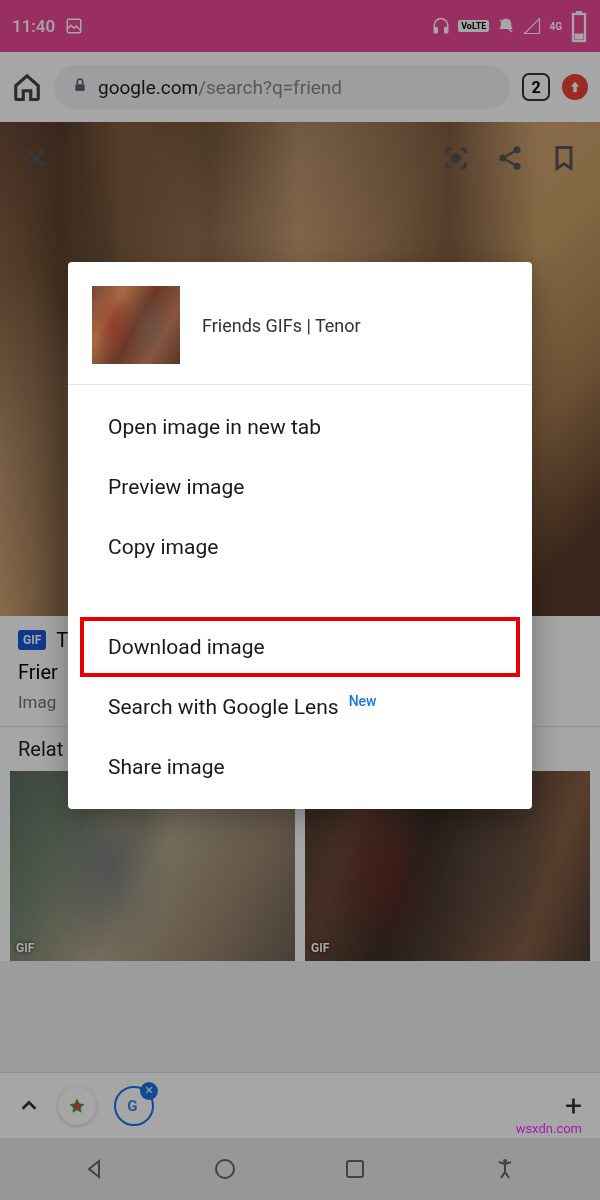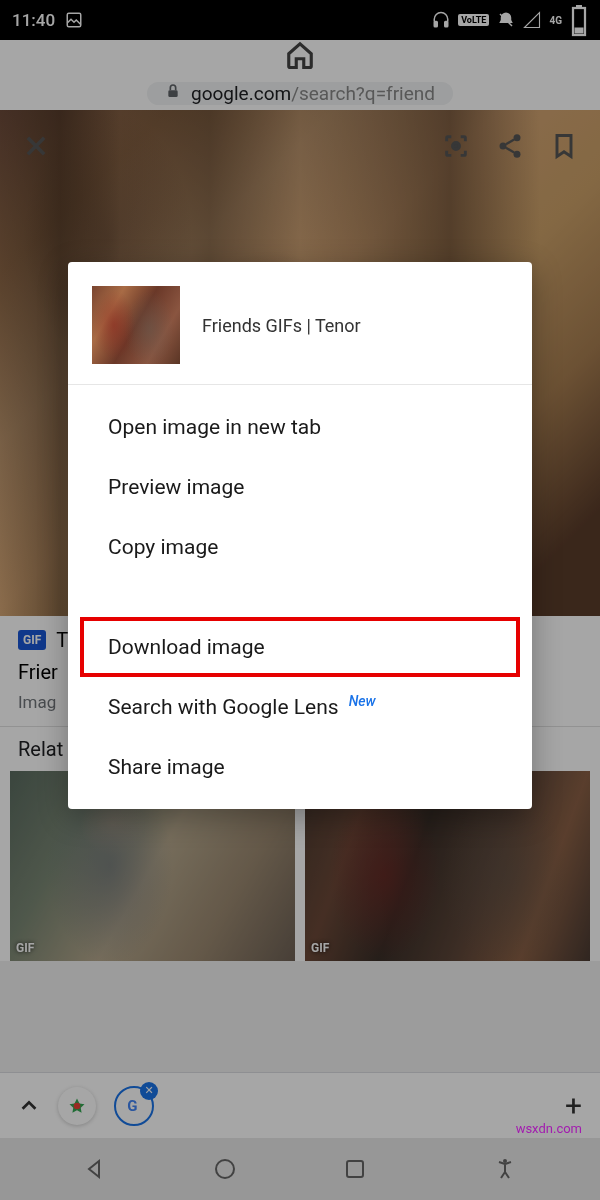--- a/index.html
+++ b/index.html
@@ -5,43 +5,42 @@
     * { margin: 0; padding: 0; box-sizing: border-box; }
     body {
       width: 600px;
       height: 1200px;
       font-family: -apple-system, Roboto, sans-serif;
       background: #f0f0f0;
       position: relative;
       overflow: hidden;
     }
     .status-bar {
-      height: 40px;
-      background: #000000;
+      height: 52px;
+      background: #ec4899;
       color: #fff;
       display: flex;
       align-items: center;
       justify-content: space-between;
       padding: 0 12px;
       font-size: 17px;
       font-weight: 500;
     }
     .status-left { display: flex; align-items: center; gap: 10px; }
     .status-right { display: flex; align-items: center; gap: 8px; }
     .status-icon { width: 18px; height: 18px; display: inline-flex; align-items: center; justify-content: center; }
     .volte-badge { background: #fff; color: #000; font-size: 9px; font-weight: bold; padding: 1px 3px; border-radius: 2px; }
 
     .browser-bar {
       height: 70px;
       background: #fff;
       display: flex;
       align-items: center;
       padding: 0 12px;
       gap: 12px;
-      flex-direction: column;
     }
     .home-icon { width: 30px; height: 30px; }
     .url-pill {
       flex: 1;
       background: #f1f3f4;
       border-radius: 24px;
       height: 44px;
       display: flex;
       align-items: center;
       padding: 0 18px;
@@ -207,21 +206,20 @@
       outline-offset: -4px;
       margin-top: 40px;
     }
     .new-badge {
       color: #1a73e8;
       font-size: 14px;
       font-weight: 500;
       position: relative;
       top: -8px;
       left: 4px;
-      font-style: italic;
     }
 
     .watermark {
       position: absolute;
       bottom: 64px;
       right: 18px;
       color: #a21caf;
       font-size: 13px;
       z-index: 30;
     }

